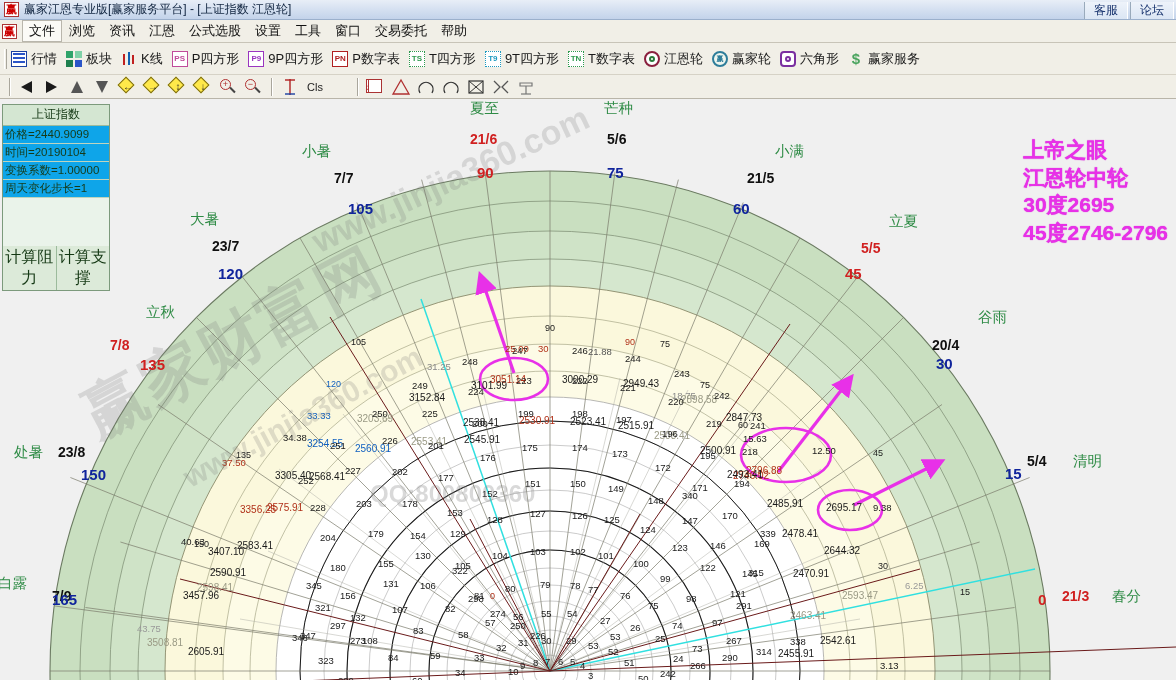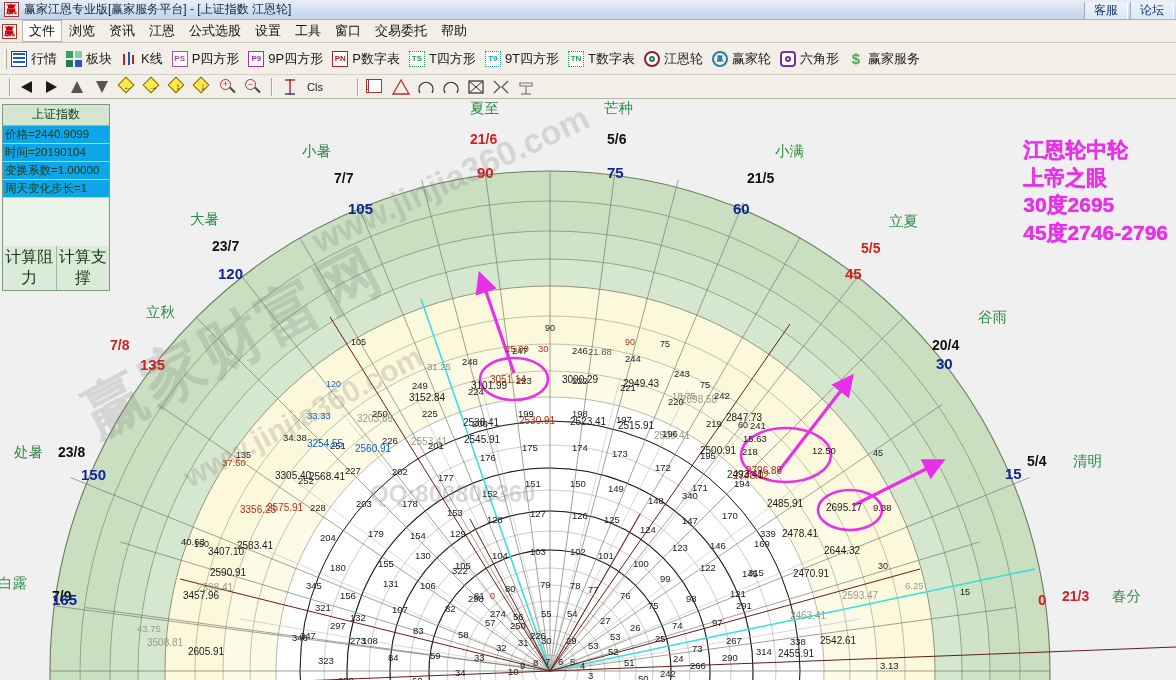--- a/index.html
+++ b/index.html
@@ -778,22 +778,22 @@
 
   <div class="lbl-abs term" style="left:14px;  top:443px;">处暑</div>
   <div class="lbl-abs date-blk" style="left:58px;  top:444px;">23/8</div>
   <div class="lbl-abs deg-blue" style="left:81px;  top:466px;">150</div>
 
   <div class="lbl-abs term" style="left:-2px;  top:574px;">白露</div>
   <div class="lbl-abs date-blk" style="left:12px;  top:588px;margin-left:40px;">7/9</div>
   <div class="lbl-abs deg-blue" style="left:52px;  top:591px;">165</div>
 
   <div class="note">
+    <div>上帝之眼</div>
     <div>江恩轮中轮</div>
-    <div>上帝之眼</div>
     <div>30度2695</div>
     <div>45度2746-2796</div>
   </div>
 
   <div class="infopanel">
     <div class="info-hdr">上证指数</div>
     <div class="info-row">价格=2440.9099</div>
     <div class="info-row">时间=20190104</div>
     <div class="info-row">变换系数=1.00000</div>
     <div class="info-row">周天变化步长=1</div>

